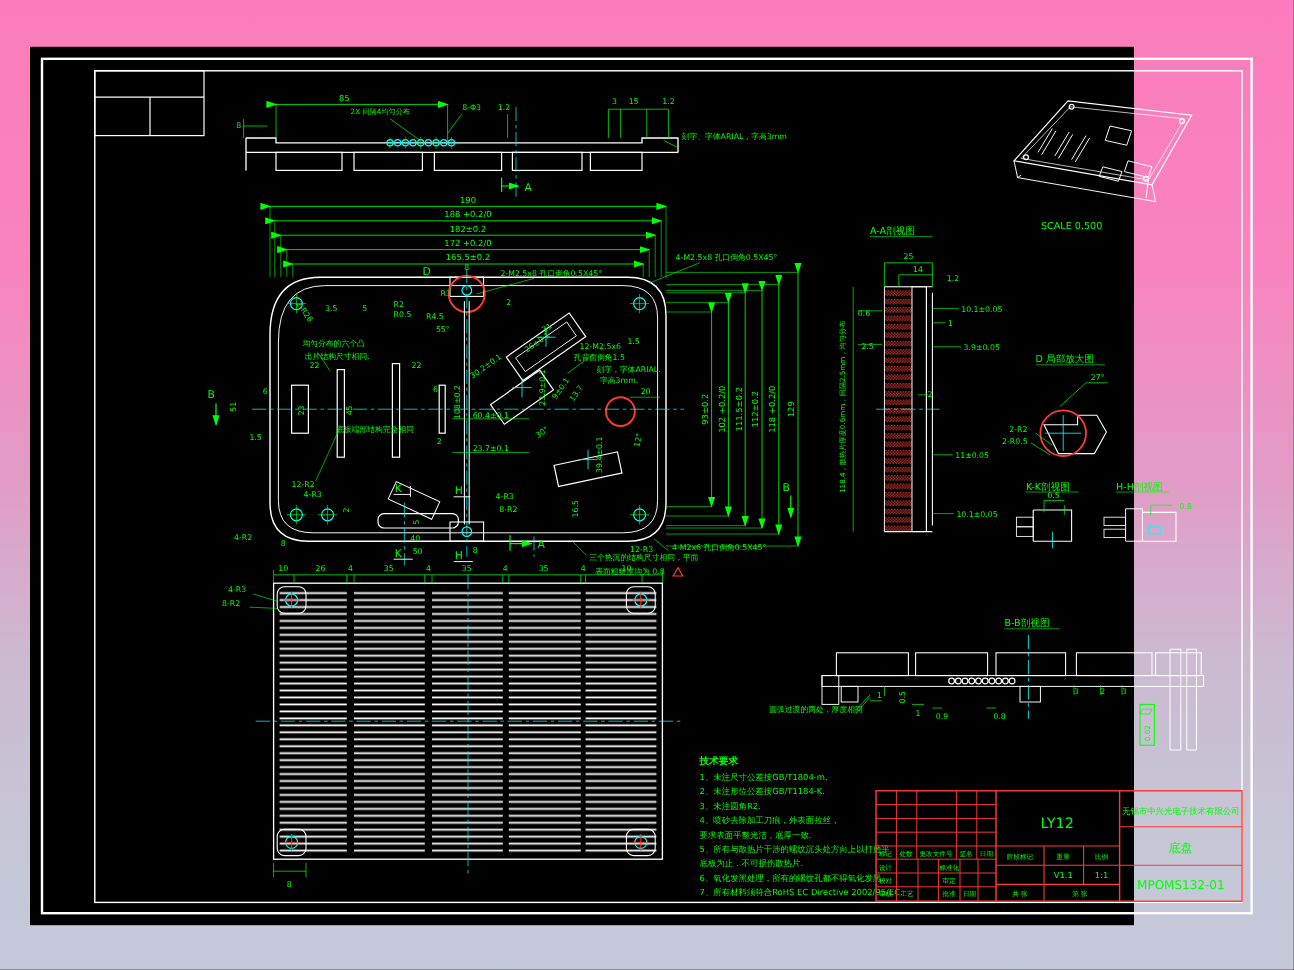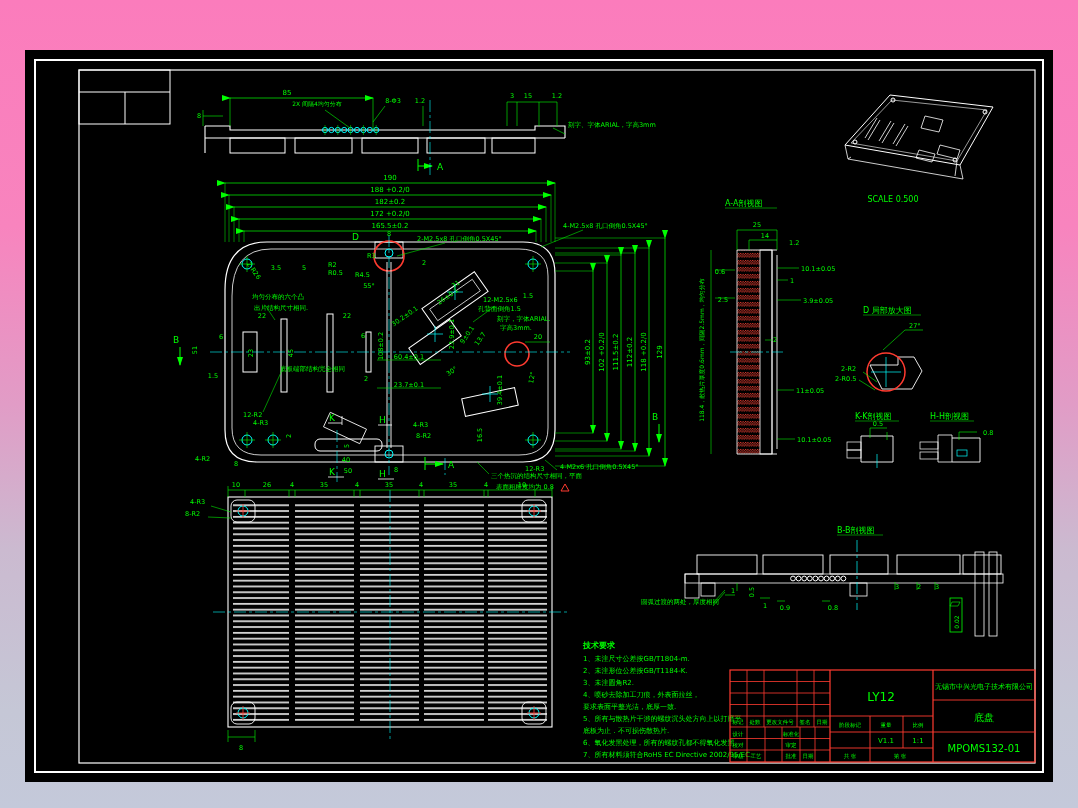--- a/index.html
+++ b/index.html
@@ -1,19 +1,19 @@
 <!DOCTYPE html>
 <html><head>
 <meta charset="utf-8">
 <style>
   html,body{margin:0;padding:0;background:#888;}
   .page{position:relative;width:1078px;height:808px;overflow:hidden;
     background:linear-gradient(180deg,#fb7cbc 0%,#f884be 28%,#e19cc6 50%,#cbbad0 68%,#c5c7d6 88%,#c4c9da 100%);
     font-family:"DejaVu Sans","Liberation Sans",sans-serif;}
-  .canvas{position:absolute;left:25px;top:50px;width:1028px;height:732px;background:#000;}
+  .canvas{position:absolute;left:25px;top:39px;width:920px;height:732px;background:#000;}
   svg text{fill:#00ff00;font-family:"DejaVu Sans","Liberation Sans",sans-serif;}
   .w{stroke:#ffffff;fill:none;}
   .g{stroke:#00ff00;fill:none;}
   .r{stroke:#ff3b30;fill:none;}
   .c{stroke:#00ffff;fill:none;}
   .dd{stroke-dasharray:12 3 3 3;}
   .t7{font-size:7px;} .t65{font-size:6.5px;} .t6{font-size:6px;} .t8{font-size:8px;}
   .t9{font-size:9px;} .t10{font-size:10px;} .t55{font-size:5.5px;} .t12{font-size:12px;}
   .mid{text-anchor:middle;}
 </style>

